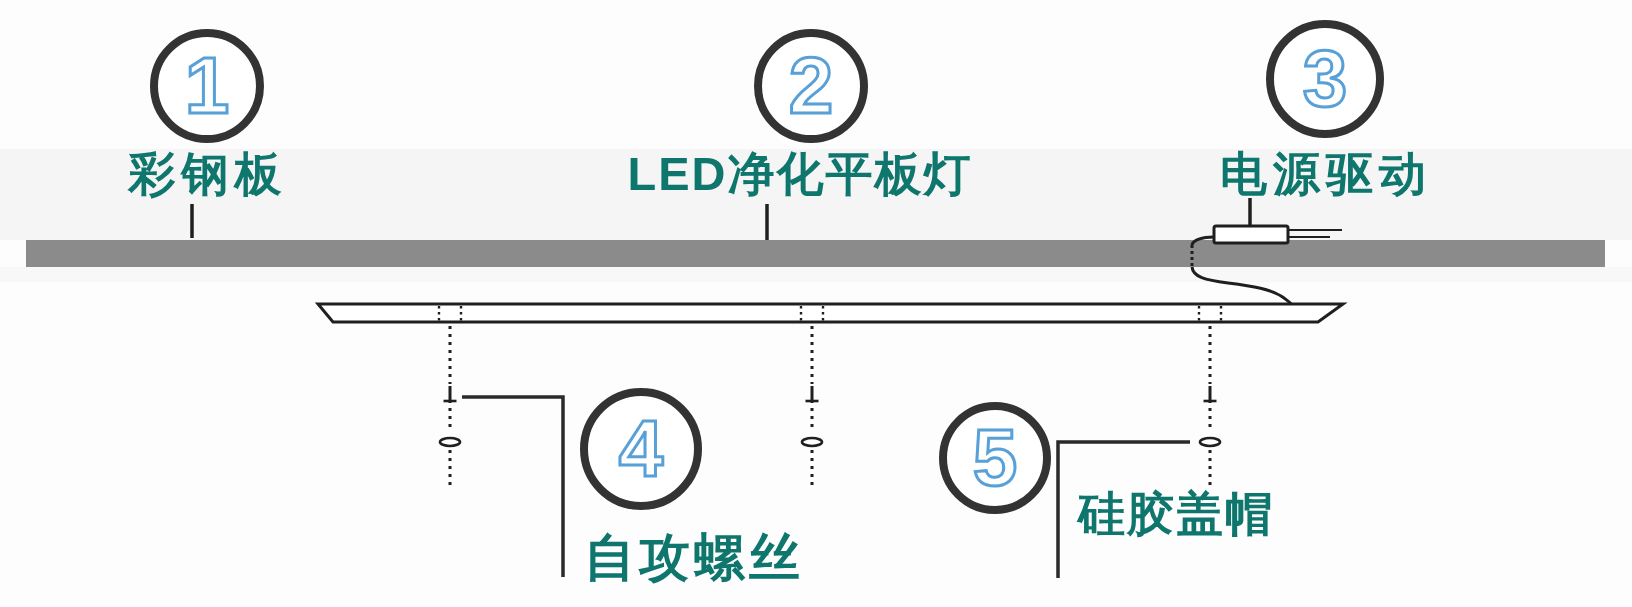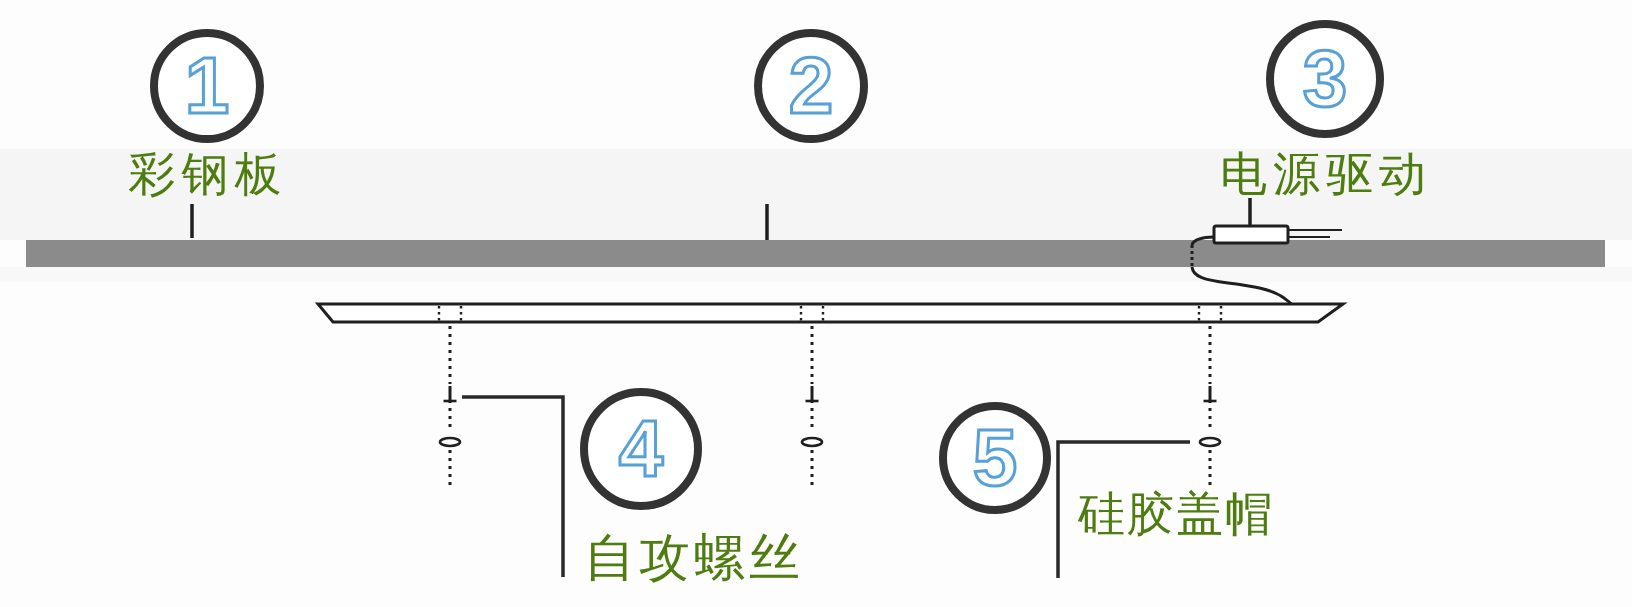--- a/index.html
+++ b/index.html
@@ -15,21 +15,21 @@
            display:flex;align-items:center;justify-content:center;box-sizing:border-box;}
   .callout .num{font-size:80px;font-weight:700;line-height:1;color:#ffffff;
                 -webkit-text-stroke:3px #58a0d8;letter-spacing:0;}
   #c1{left:150px;top:29px;width:114px;height:114px;}
   #c2{left:754px;top:29px;width:114px;height:114px;}
   #c3{left:1266px;top:20px;width:118px;height:118px;}
   #c4{left:580px;top:388px;width:122px;height:122px;}
   #c5{left:939px;top:402px;width:112px;height:112px;}
 
   
-  .plabel{position:absolute;color:#4d7c0f;font-weight:400;white-space:nowrap;line-height:1.06;}
+  .plabel{position:absolute;color:#0f766e;font-weight:700;white-space:nowrap;line-height:1.06;}
   #lbl1{left:208px;top:149px;transform:translateX(-50%);font-size:47px;letter-spacing:6px;}
   #lbl2{left:800px;top:149px;transform:translateX(-50%);font-size:47px;letter-spacing:2px;}
   #lbl3{left:1326px;top:149px;transform:translateX(-50%);font-size:47px;letter-spacing:6px;}
   #lbl4{left:584px;top:531px;font-size:51px;letter-spacing:4px;}
   #lbl5{left:1078px;top:489px;font-size:47px;letter-spacing:2px;}
 
   svg{position:absolute;left:0;top:0;}
 </style>
 </head>
 <body>
@@ -110,17 +110,18 @@
     <span class="num">3</span>
   </div>
   <div id="c4" class="callout">
     <span class="num">4</span>
   </div>
   <div id="c5" class="callout">
     <span class="num">5</span>
   </div>
 
   <div id="lbl1" class="plabel">彩钢板</div>
+  <div id="lbl2" class="plabel">LED净化平板灯</div>
   <div id="lbl3" class="plabel">电源驱动</div>
   <div id="lbl5" class="plabel">硅胶盖帽</div>
   <div id="lbl4" class="plabel">自攻螺丝</div>
 
 </div>
 
 </body></html>

